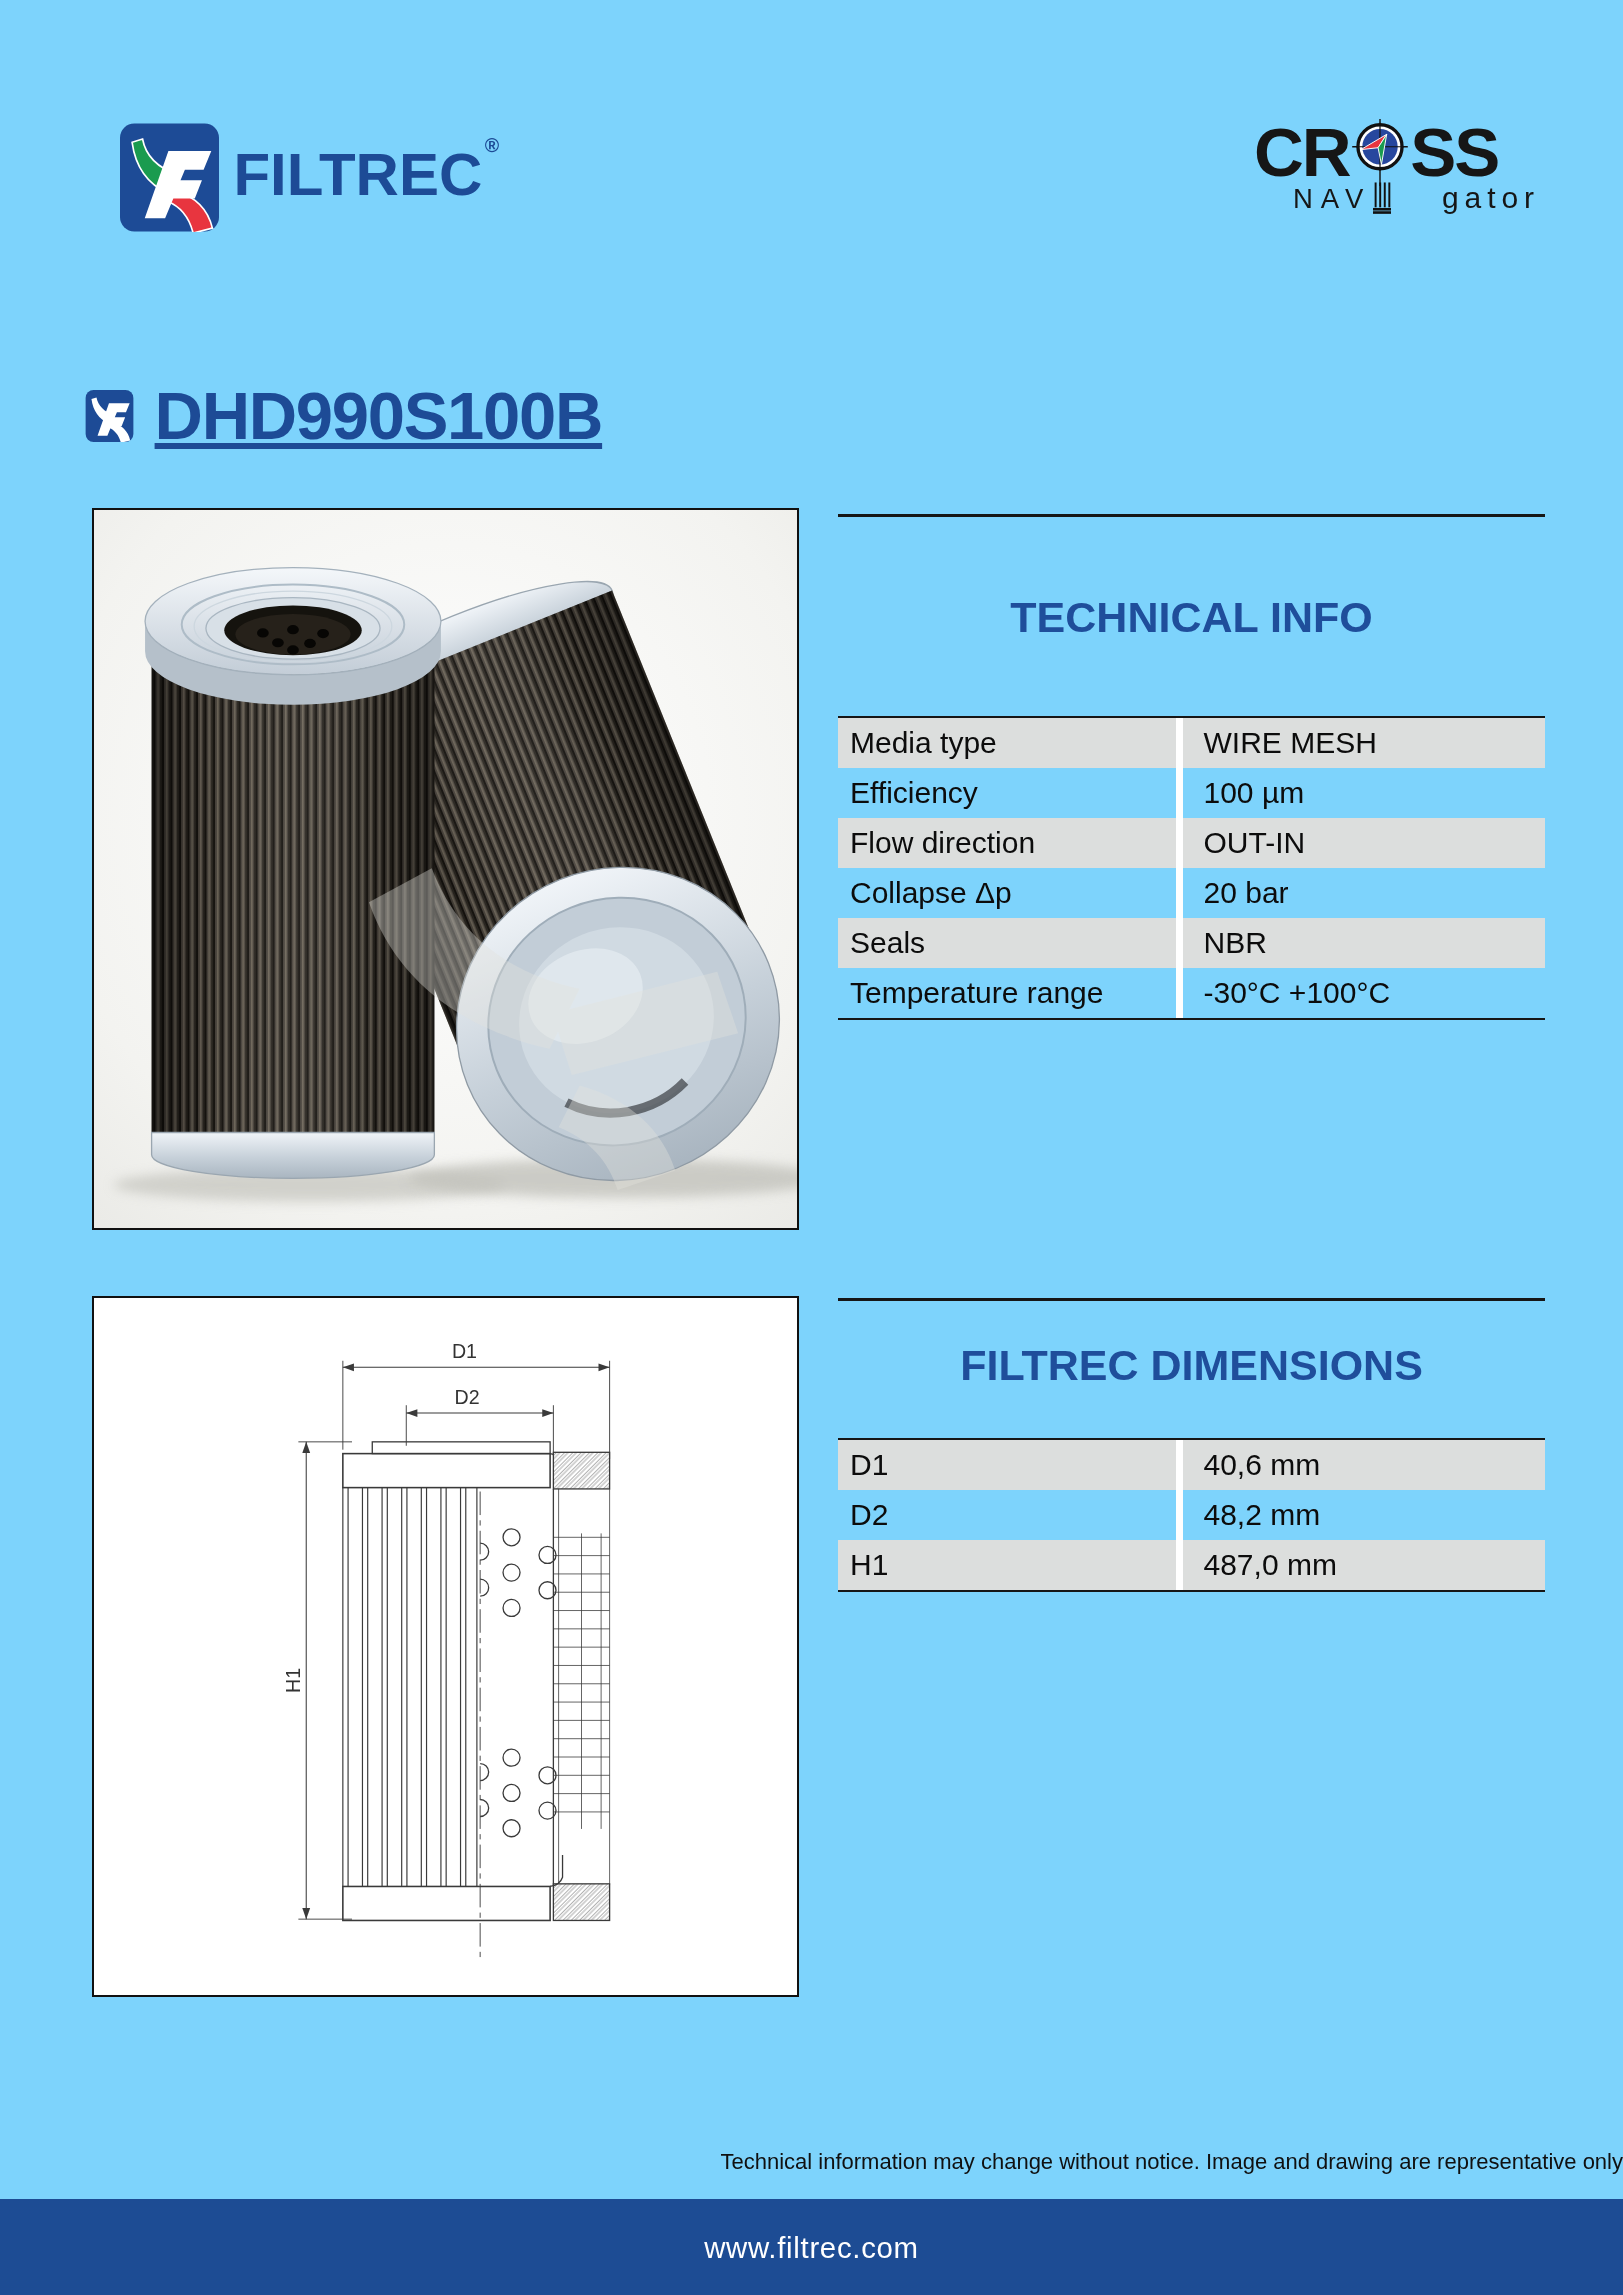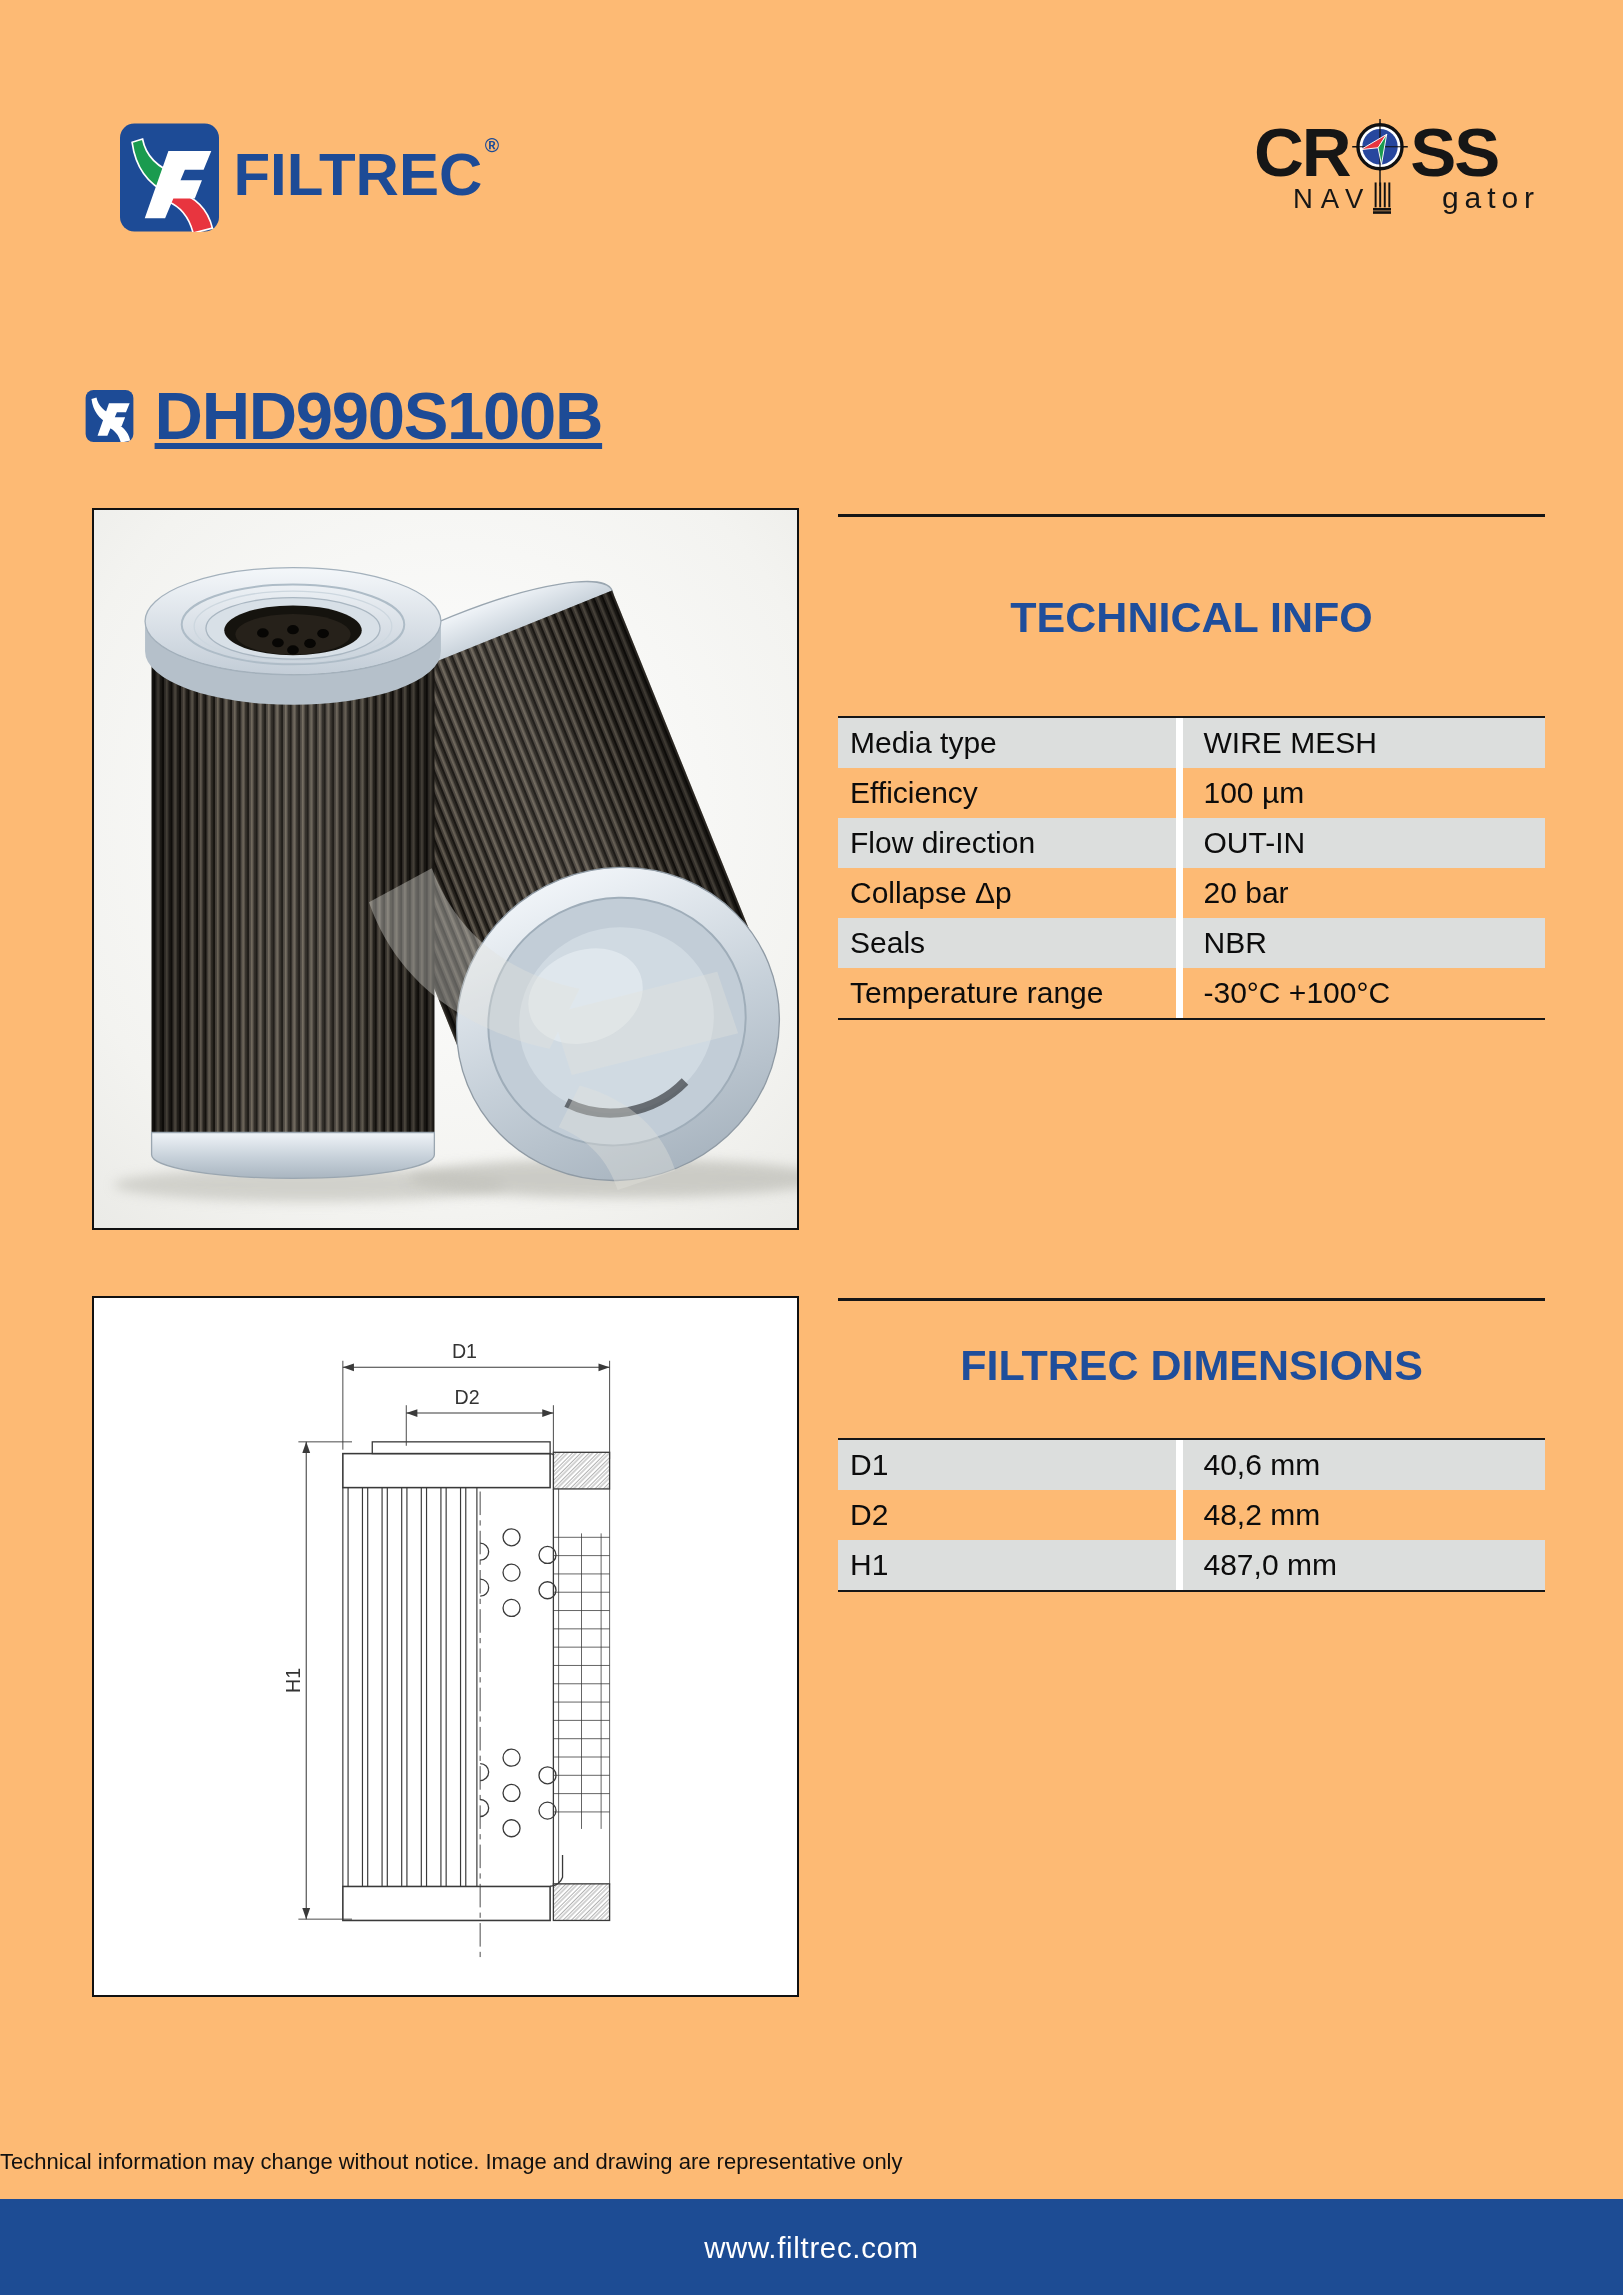--- a/index.html
+++ b/index.html
@@ -10,21 +10,21 @@
     --line_dark:#161616;
     --logo_green:#1a9b4f;
     --logo_red:#e8353f;
     --ink:#0c0c0c;
   }
   *{margin:0;padding:0;box-sizing:border-box;}
   html,body{background:#888;}
   .page{
     position:relative;
     width:1623px;height:2295px;
-    background:#fdba74;
+    background:#7dd3fc;
     font-family:"Liberation Sans", sans-serif;
     overflow:hidden;
     margin:0 auto;
   }
   
   .filtrec-logo{position:absolute;left:120px;top:123px;display:flex;align-items:flex-start;}
   .brand-word{font-size:60px;font-weight:bold;color:var(--brand_blue);letter-spacing:0px;margin-left:14.4px;margin-top:22px;line-height:1;}
   .brand-reg{font-size:19.6px;font-weight:bold;color:var(--brand_blue);vertical-align:super;position:relative;top:-22px;margin-left:2.6px;}
   .cross-logo{position:absolute;left:1254px;top:118px;width:275px;color:#161616;}
   .cross-row1{display:flex;align-items:flex-start;line-height:1;}
@@ -53,21 +53,21 @@
   .spec-table{border-top:2.6px solid var(--line_dark);border-bottom:2.6px solid var(--line_dark);}
   .section-tech .spec-table{margin-top:77px;}
   .section-dims .spec-table{margin-top:51px;}
   .spec-row{display:flex;height:50px;align-items:stretch;}
   .spec-row.gray .cell{background:var(--row_gray);}
   .cell{display:flex;align-items:center;font-size:30px;color:var(--ink);}
   .cell.label{width:338px;padding-left:12px;}
   .cell.gapcol{width:6.5px;background:#fff !important;}
   .cell.value{flex:1;padding-left:21px;}
   
-  .disclaimer{position:absolute;left:0;top:2149px;width:1623px;text-align:left;font-size:22px;color:#101010;}
+  .disclaimer{position:absolute;left:0;top:2149px;width:1623px;text-align:right;font-size:22px;color:#101010;}
   .footer-bar{position:absolute;left:0;top:2199px;width:1623px;height:97px;background:var(--footer_blue);display:flex;align-items:center;justify-content:center;}
   .site{color:#ffffff;font-size:29.4px;letter-spacing:0.7px;}
   
   .fill-blue{fill:var(--brand_blue);}
   .fill-green{fill:var(--logo_green);}
   .fill-red{fill:var(--logo_red);}
   text.dimlbl{font-family:"Liberation Sans",sans-serif;font-size:30px;fill:#333;}
 </style>
 </head>
 <body>

